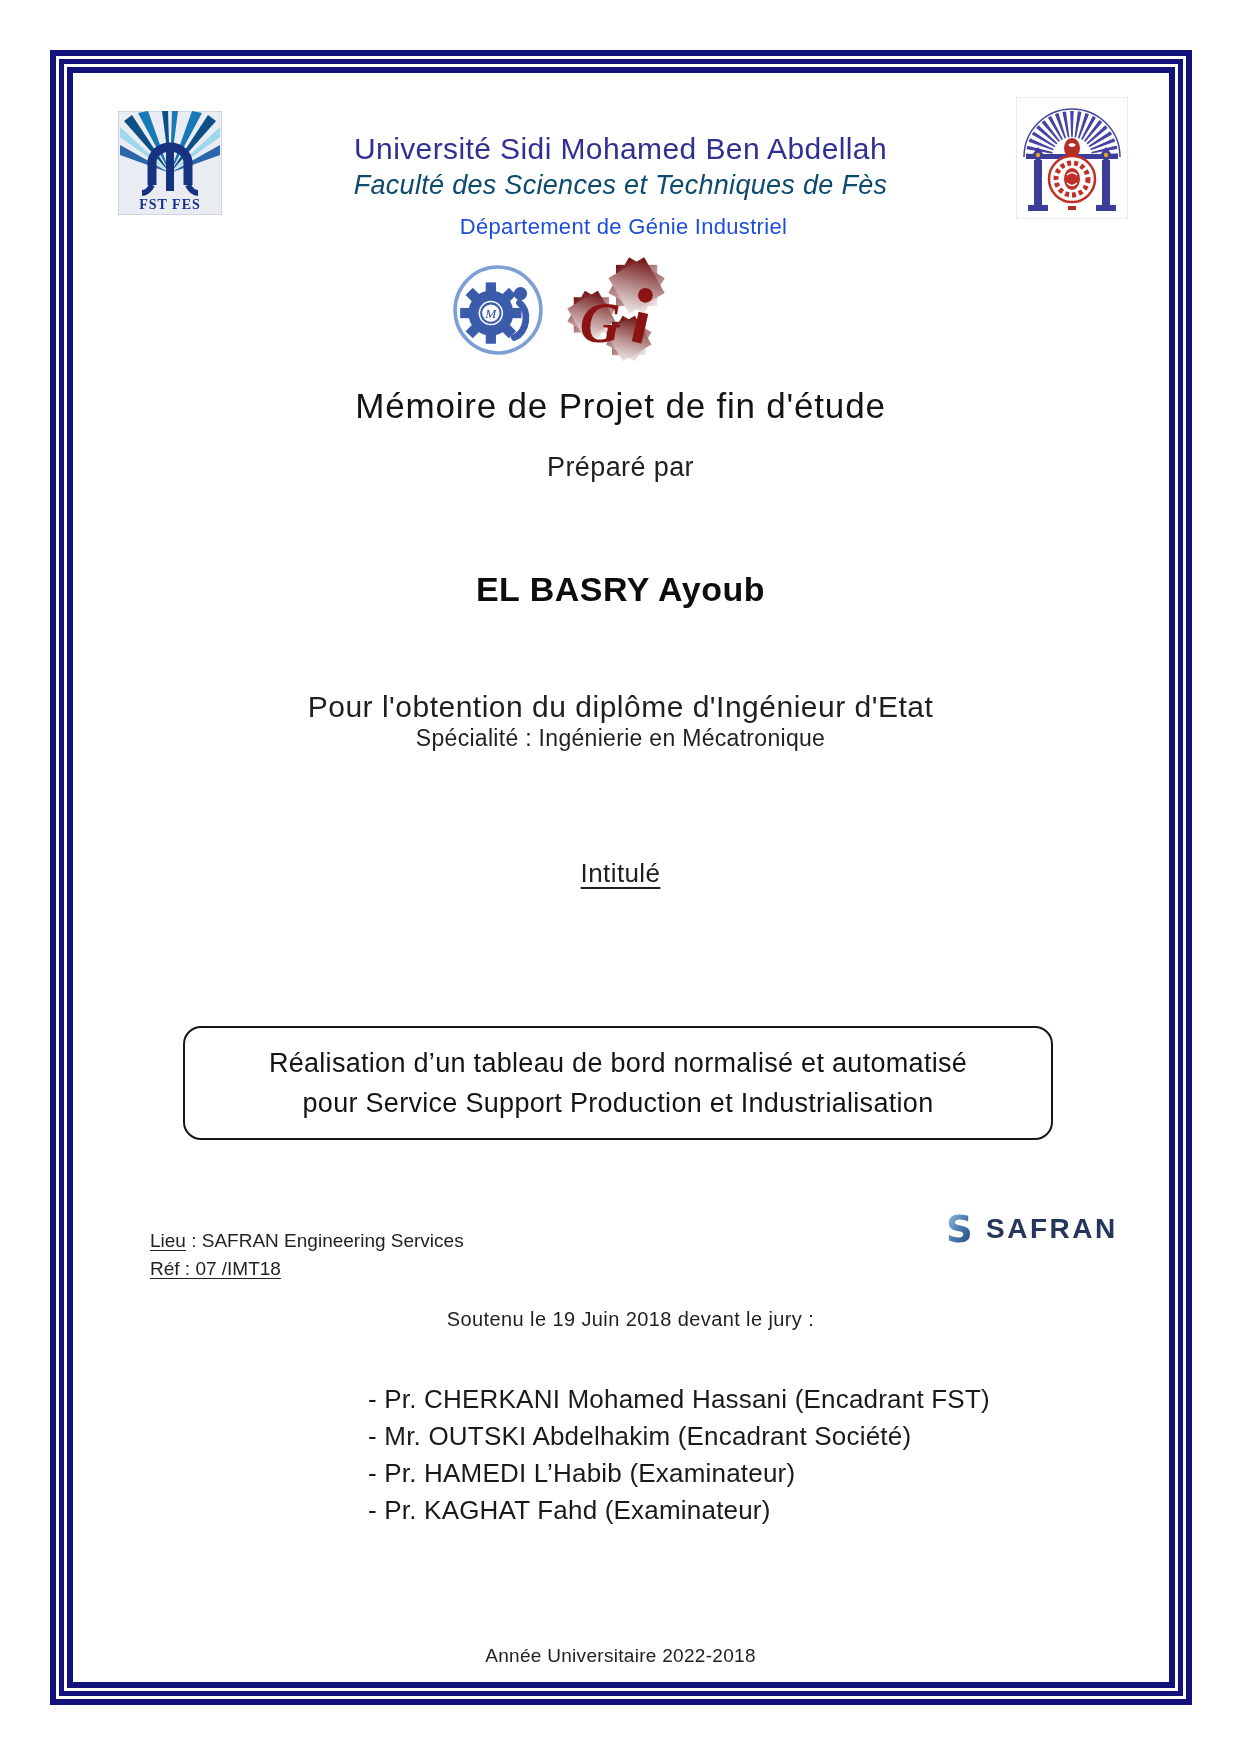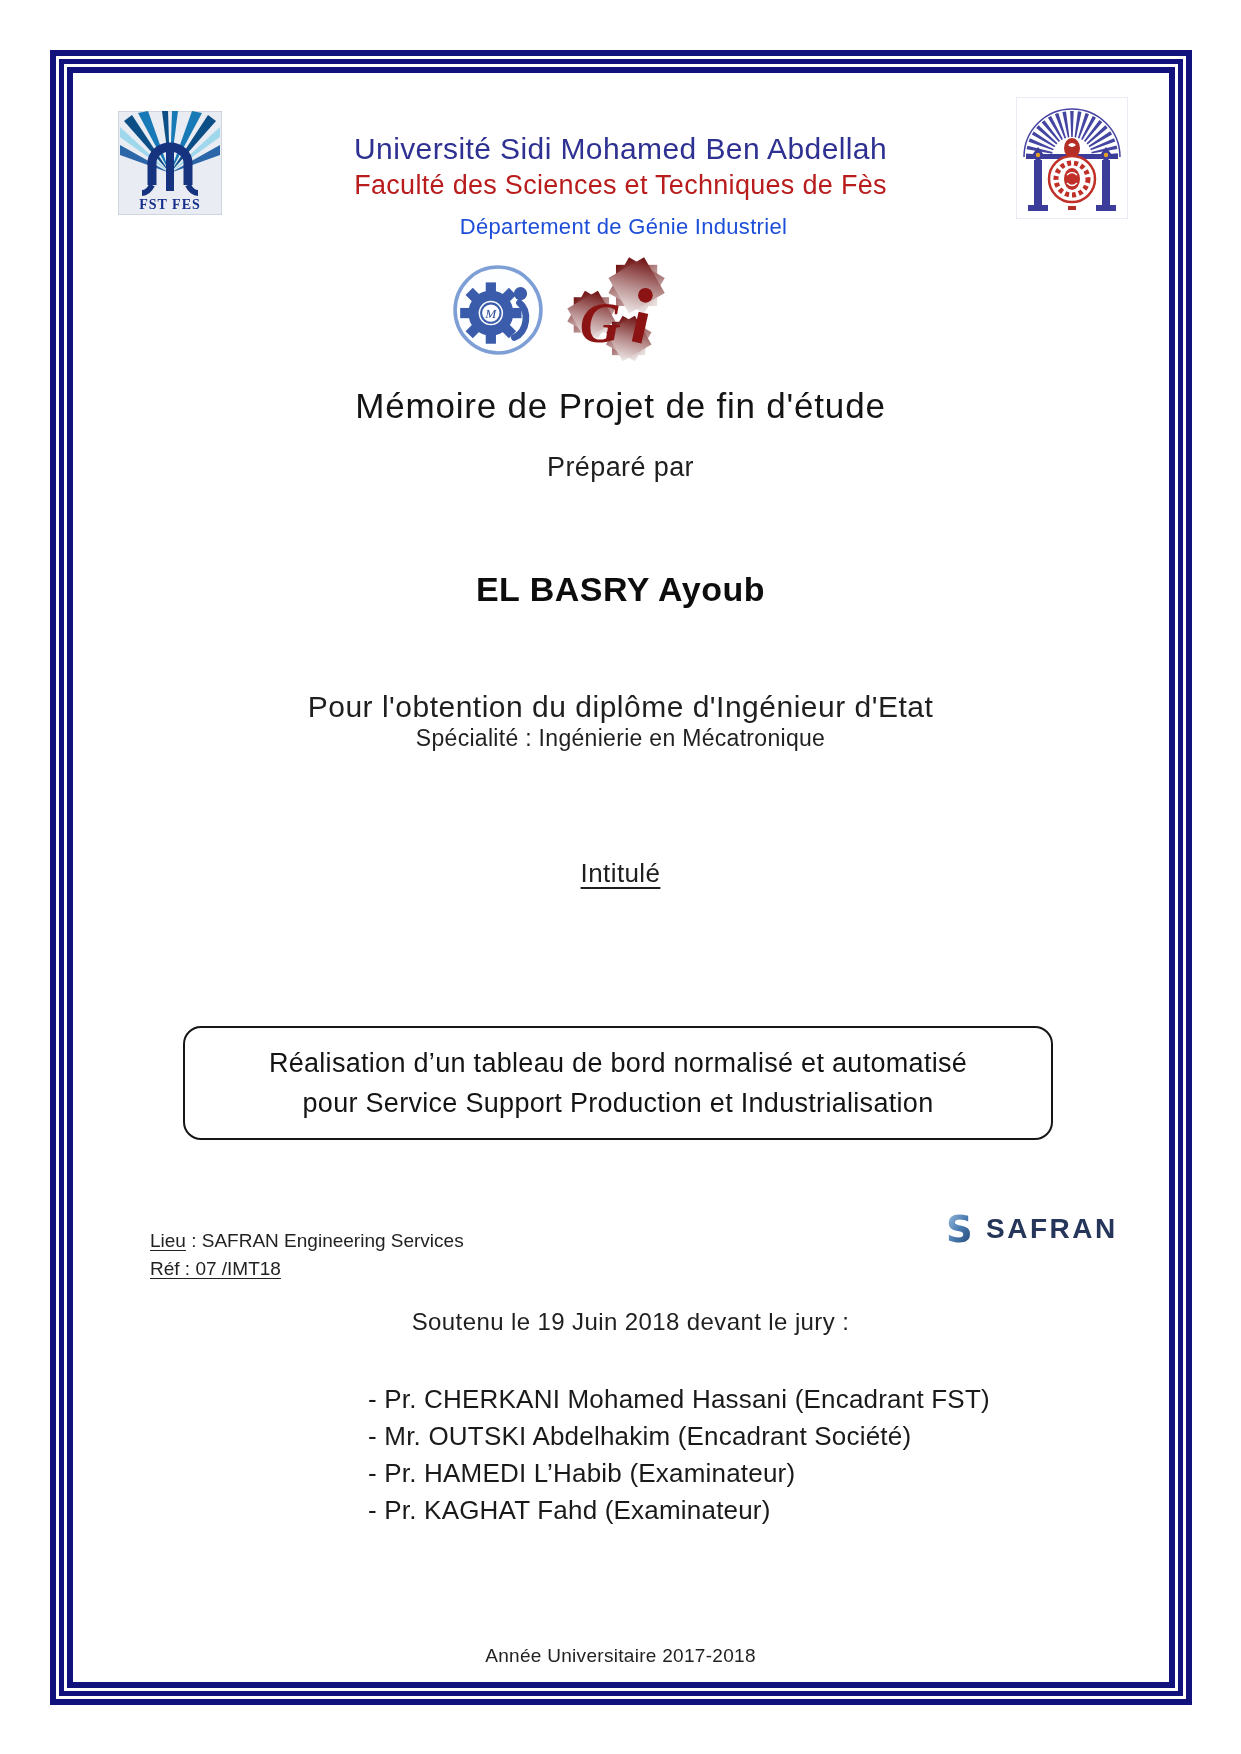--- a/index.html
+++ b/index.html
@@ -9,21 +9,21 @@
   }
   
   .frame1{position:absolute;left:50px;top:50px;width:1142px;height:1655px;
           border:6px solid #12127d;box-sizing:border-box;}
   .frame2{position:absolute;inset:3px;border:5px solid #12127d;}
   .frame3{position:absolute;inset:3px;border:6px solid #12127d;}
 
   .abs{position:absolute;left:0;right:0;text-align:center;}
 
   .hdr-line1{top:132px;font-size:30px;color:#2e3191;letter-spacing:.4px;}
-  .hdr-line2{top:170px;font-size:27px;color:#b91c1c;letter-spacing:.3px;}
+  .hdr-line2{top:170px;font-size:27px;color:#0c4a6e;letter-spacing:.3px;font-style:italic;}
   .hdr-line3{top:214px;font-size:22px;color:#1d4ed8;letter-spacing:.3px;margin-left:6px;}
 
   .logo-fst{position:absolute;left:118px;top:111px;width:104px;height:104px;}
   .logo-usmba{position:absolute;left:1016px;top:97px;width:112px;height:122px;}
   .logo-m{position:absolute;left:452px;top:264px;width:92px;height:92px;}
   .logo-gi{position:absolute;left:560px;top:256px;width:108px;height:108px;}
 
   .doc-type{top:386px;font-size:35px;letter-spacing:.8px;color:#141414;}
   .prepared{top:452px;font-size:27px;letter-spacing:.4px;}
   .author{top:570px;font-size:34px;font-weight:bold;letter-spacing:.5px;color:#0d0d0d;}
@@ -37,21 +37,21 @@
     border:2.5px solid #161616;border-radius:18px;text-align:center;
     font-size:27px;letter-spacing:.3px;line-height:40px;padding-top:15px;color:#141414;
   }
 
   .lieu-block{position:absolute;left:150px;top:1227px;font-size:19px;line-height:28px;text-align:left;color:#222;}
   .lieu-block .u{text-decoration:underline;text-underline-offset:3px;}
 
   .safran{position:absolute;left:942px;top:1208px;display:flex;align-items:center;gap:6px;}
   .safran-word{font-size:28px;font-weight:bold;letter-spacing:2.5px;color:#26365a;}
 
-  .soutenu{top:1308px;font-size:24px;letter-spacing:.4px;margin-left:20px;}
+  .soutenu{top:1308px;font-size:20px;letter-spacing:.4px;margin-left:20px;}
 
   .jury{position:absolute;left:360px;top:1381px;text-align:left;font-size:26px;line-height:37px;letter-spacing:.2px;color:#1a1a1a;margin-left:8px;}
 
   .footer{top:1645px;font-size:19px;letter-spacing:.3px;color:#222;}
 </style>
 </head>
 <body>
 
 <div class="page">
 
@@ -197,15 +197,15 @@
   </div>
 
   <div class="abs soutenu">Soutenu le 19 Juin 2018 devant le jury :</div>
   <div class="jury">
     <div>- Pr. CHERKANI Mohamed Hassani (Encadrant FST)</div>
     <div>- Mr. OUTSKI Abdelhakim (Encadrant Société)</div>
     <div>- Pr. HAMEDI L’Habib (Examinateur)</div>
     <div>- Pr. KAGHAT Fahd (Examinateur)</div>
   </div>
 
-  <div class="abs footer">Année Universitaire 2017-2018</div>
+  <div class="abs footer">Année Universitaire 2022-2018</div>
 
 </div>
 
 </body></html>

